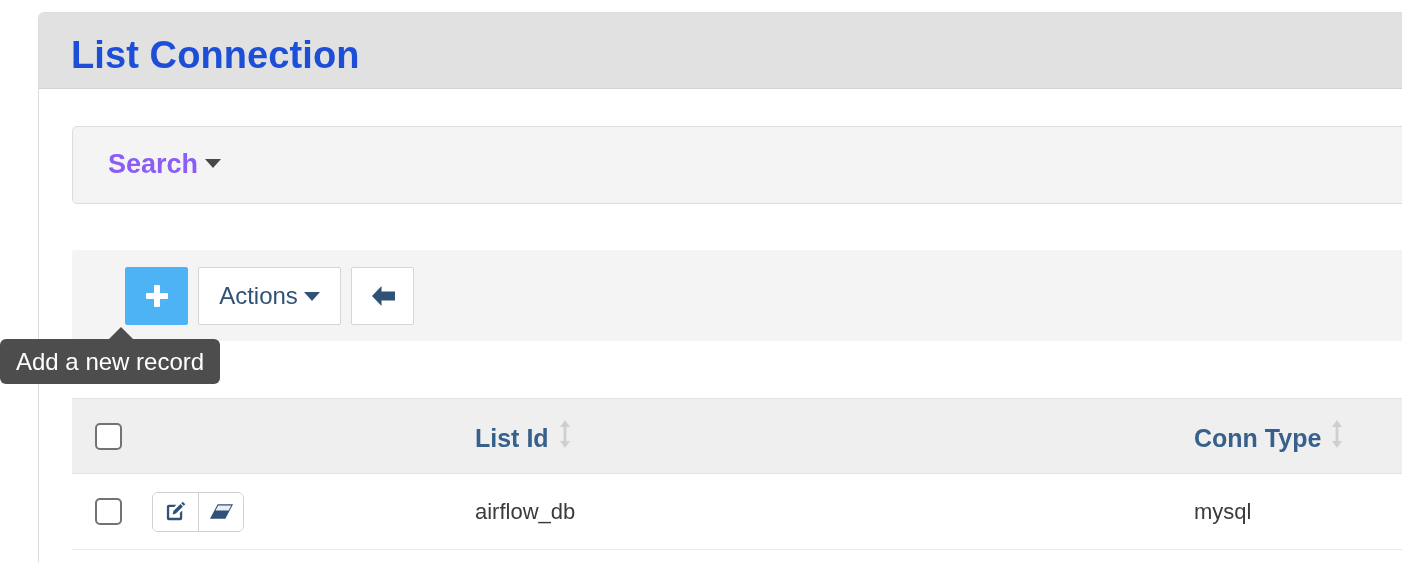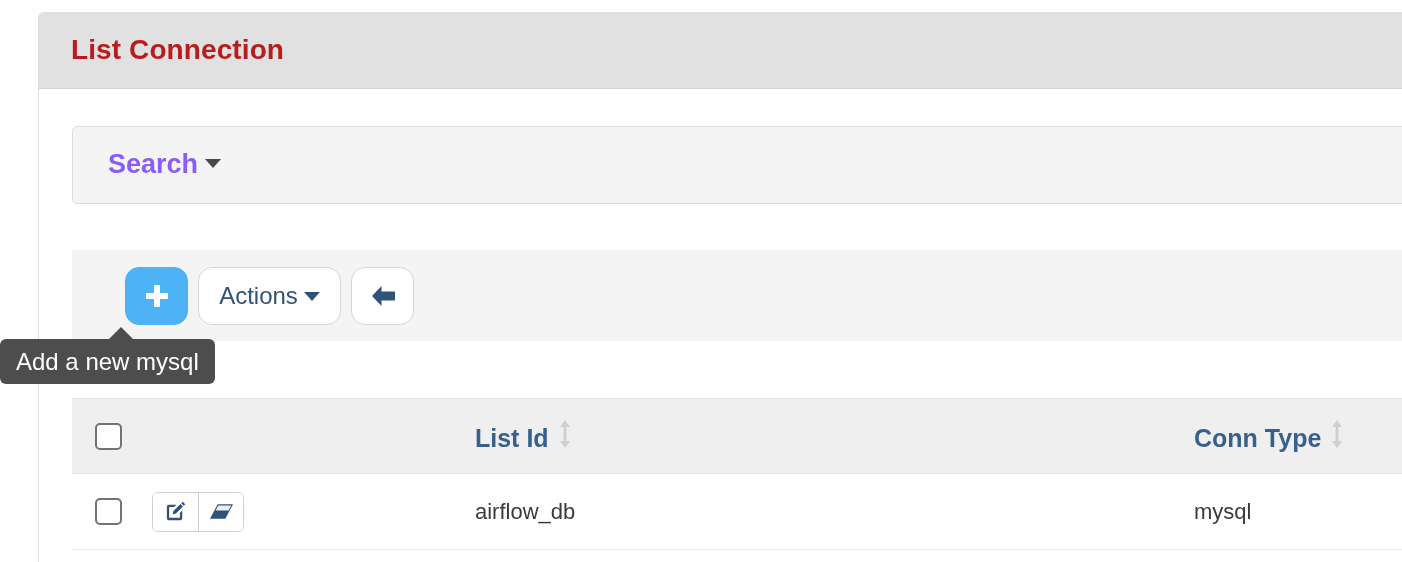--- a/index.html
+++ b/index.html
@@ -41,23 +41,23 @@
     height: 76px;
     background: #e1e1e1;
     border-bottom: 1px solid #d3d3d3;
     border-radius: 5px 5px 0 0;
   }
 
   .panel-title {
     position: absolute;
     left: 32px;
     top: 21px;
-    font-size: 28px;
+    font-size: 38px;
     font-weight: bold;
-    color: #b91c1c;
+    color: #1d4ed8;
     letter-spacing: 0.1px;
     white-space: nowrap;
   }
 
   .panel-body {
     position: absolute;
     left: 0;
     top: 77px;
     width: 100%;
     bottom: 0;
@@ -103,21 +103,21 @@
     height: 91px;
     background: #f4f4f4;
     border-radius: 3px;
   }
 
   .btn {
     position: absolute;
     display: flex;
     align-items: center;
     justify-content: center;
-    border-radius: 14px;
+    border-radius: 2px;
     font-size: 22px;
     cursor: pointer;
     user-select: none;
   }
 
   .btn-add {
     left: 53px;
     top: 17px;
     width: 63px;
     height: 58px;
@@ -383,16 +383,16 @@
           </div>
         </div>
 
       </div>
 
     </div>
   </div>
 
   <div class="tooltip-arrow"></div>
   <div class="tooltip">
-    <span class="tooltip-text">Add a new mysql</span>
+    <span class="tooltip-text">Add a new record</span>
   </div>
 
 </div>
 
 </body></html>

